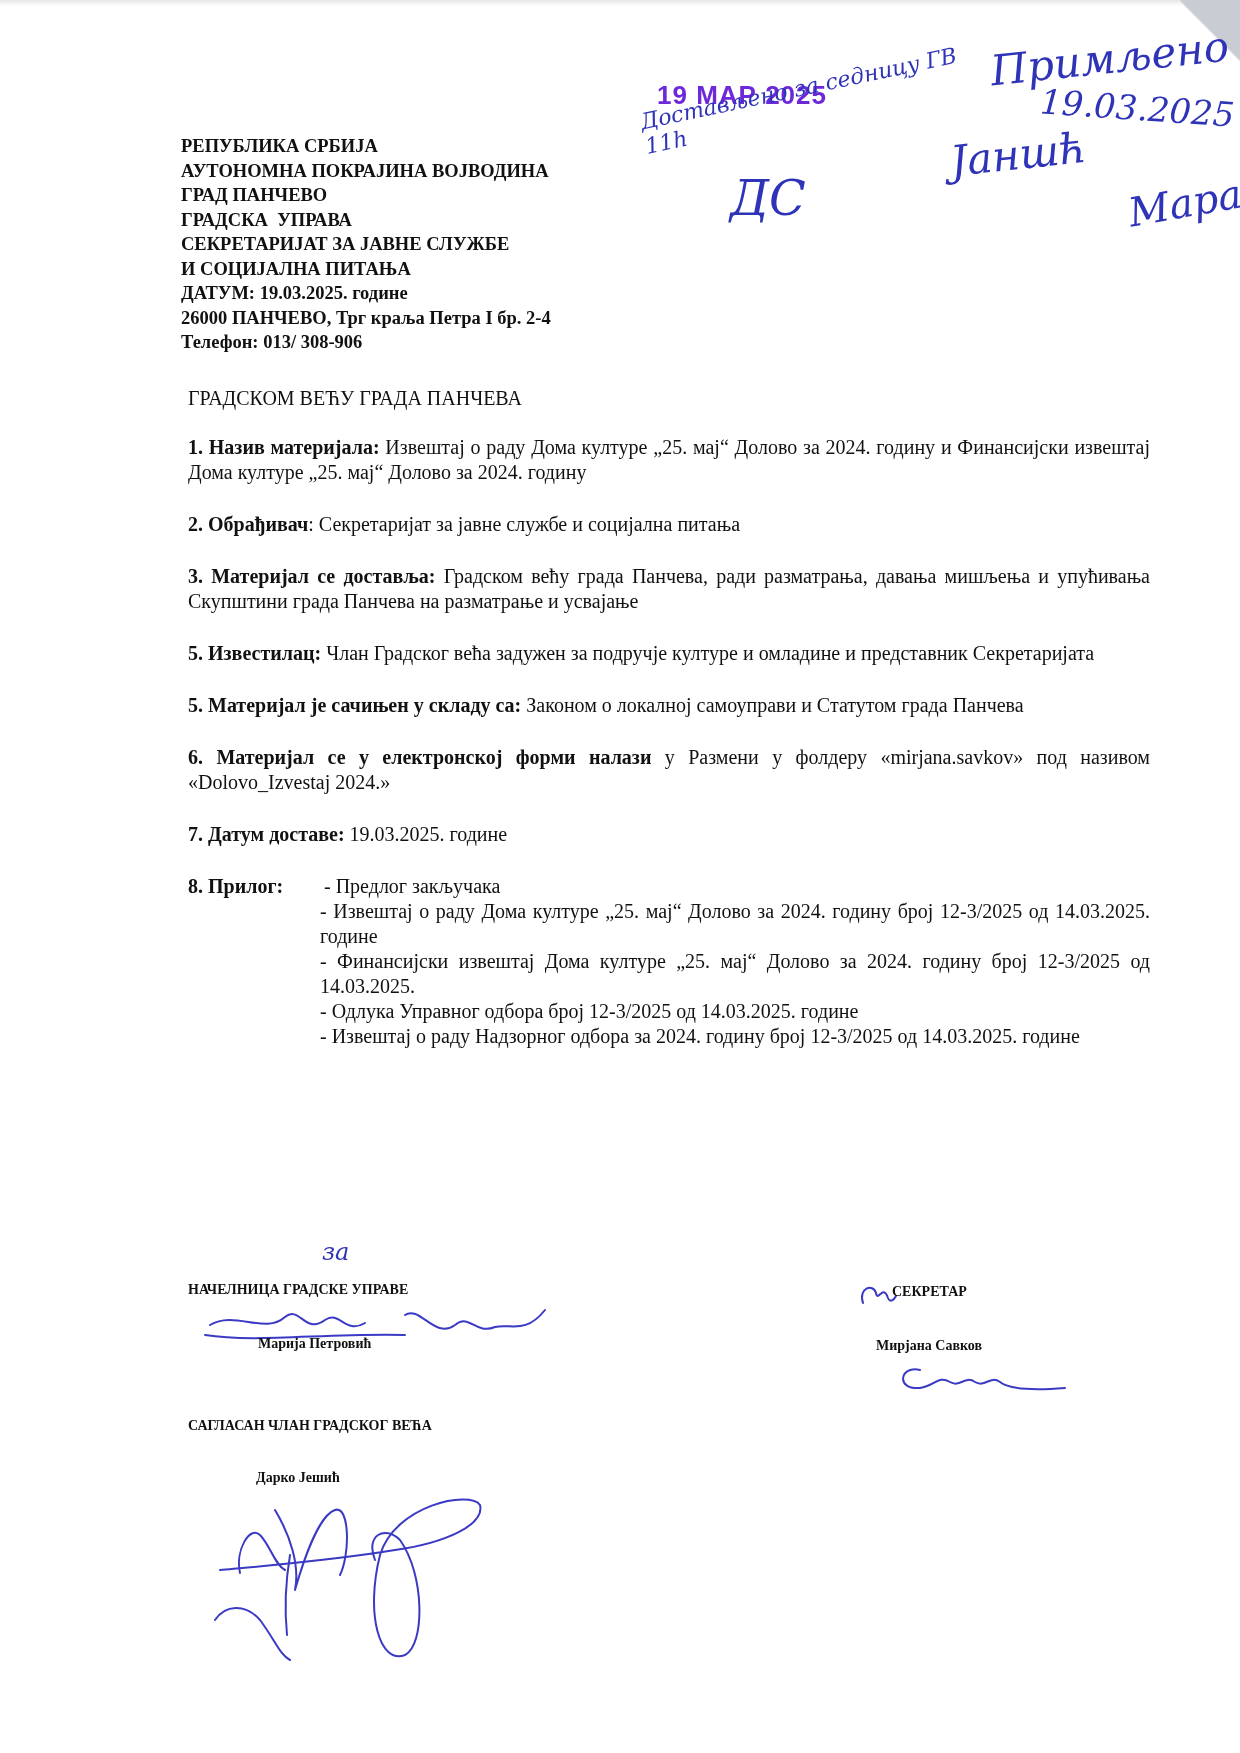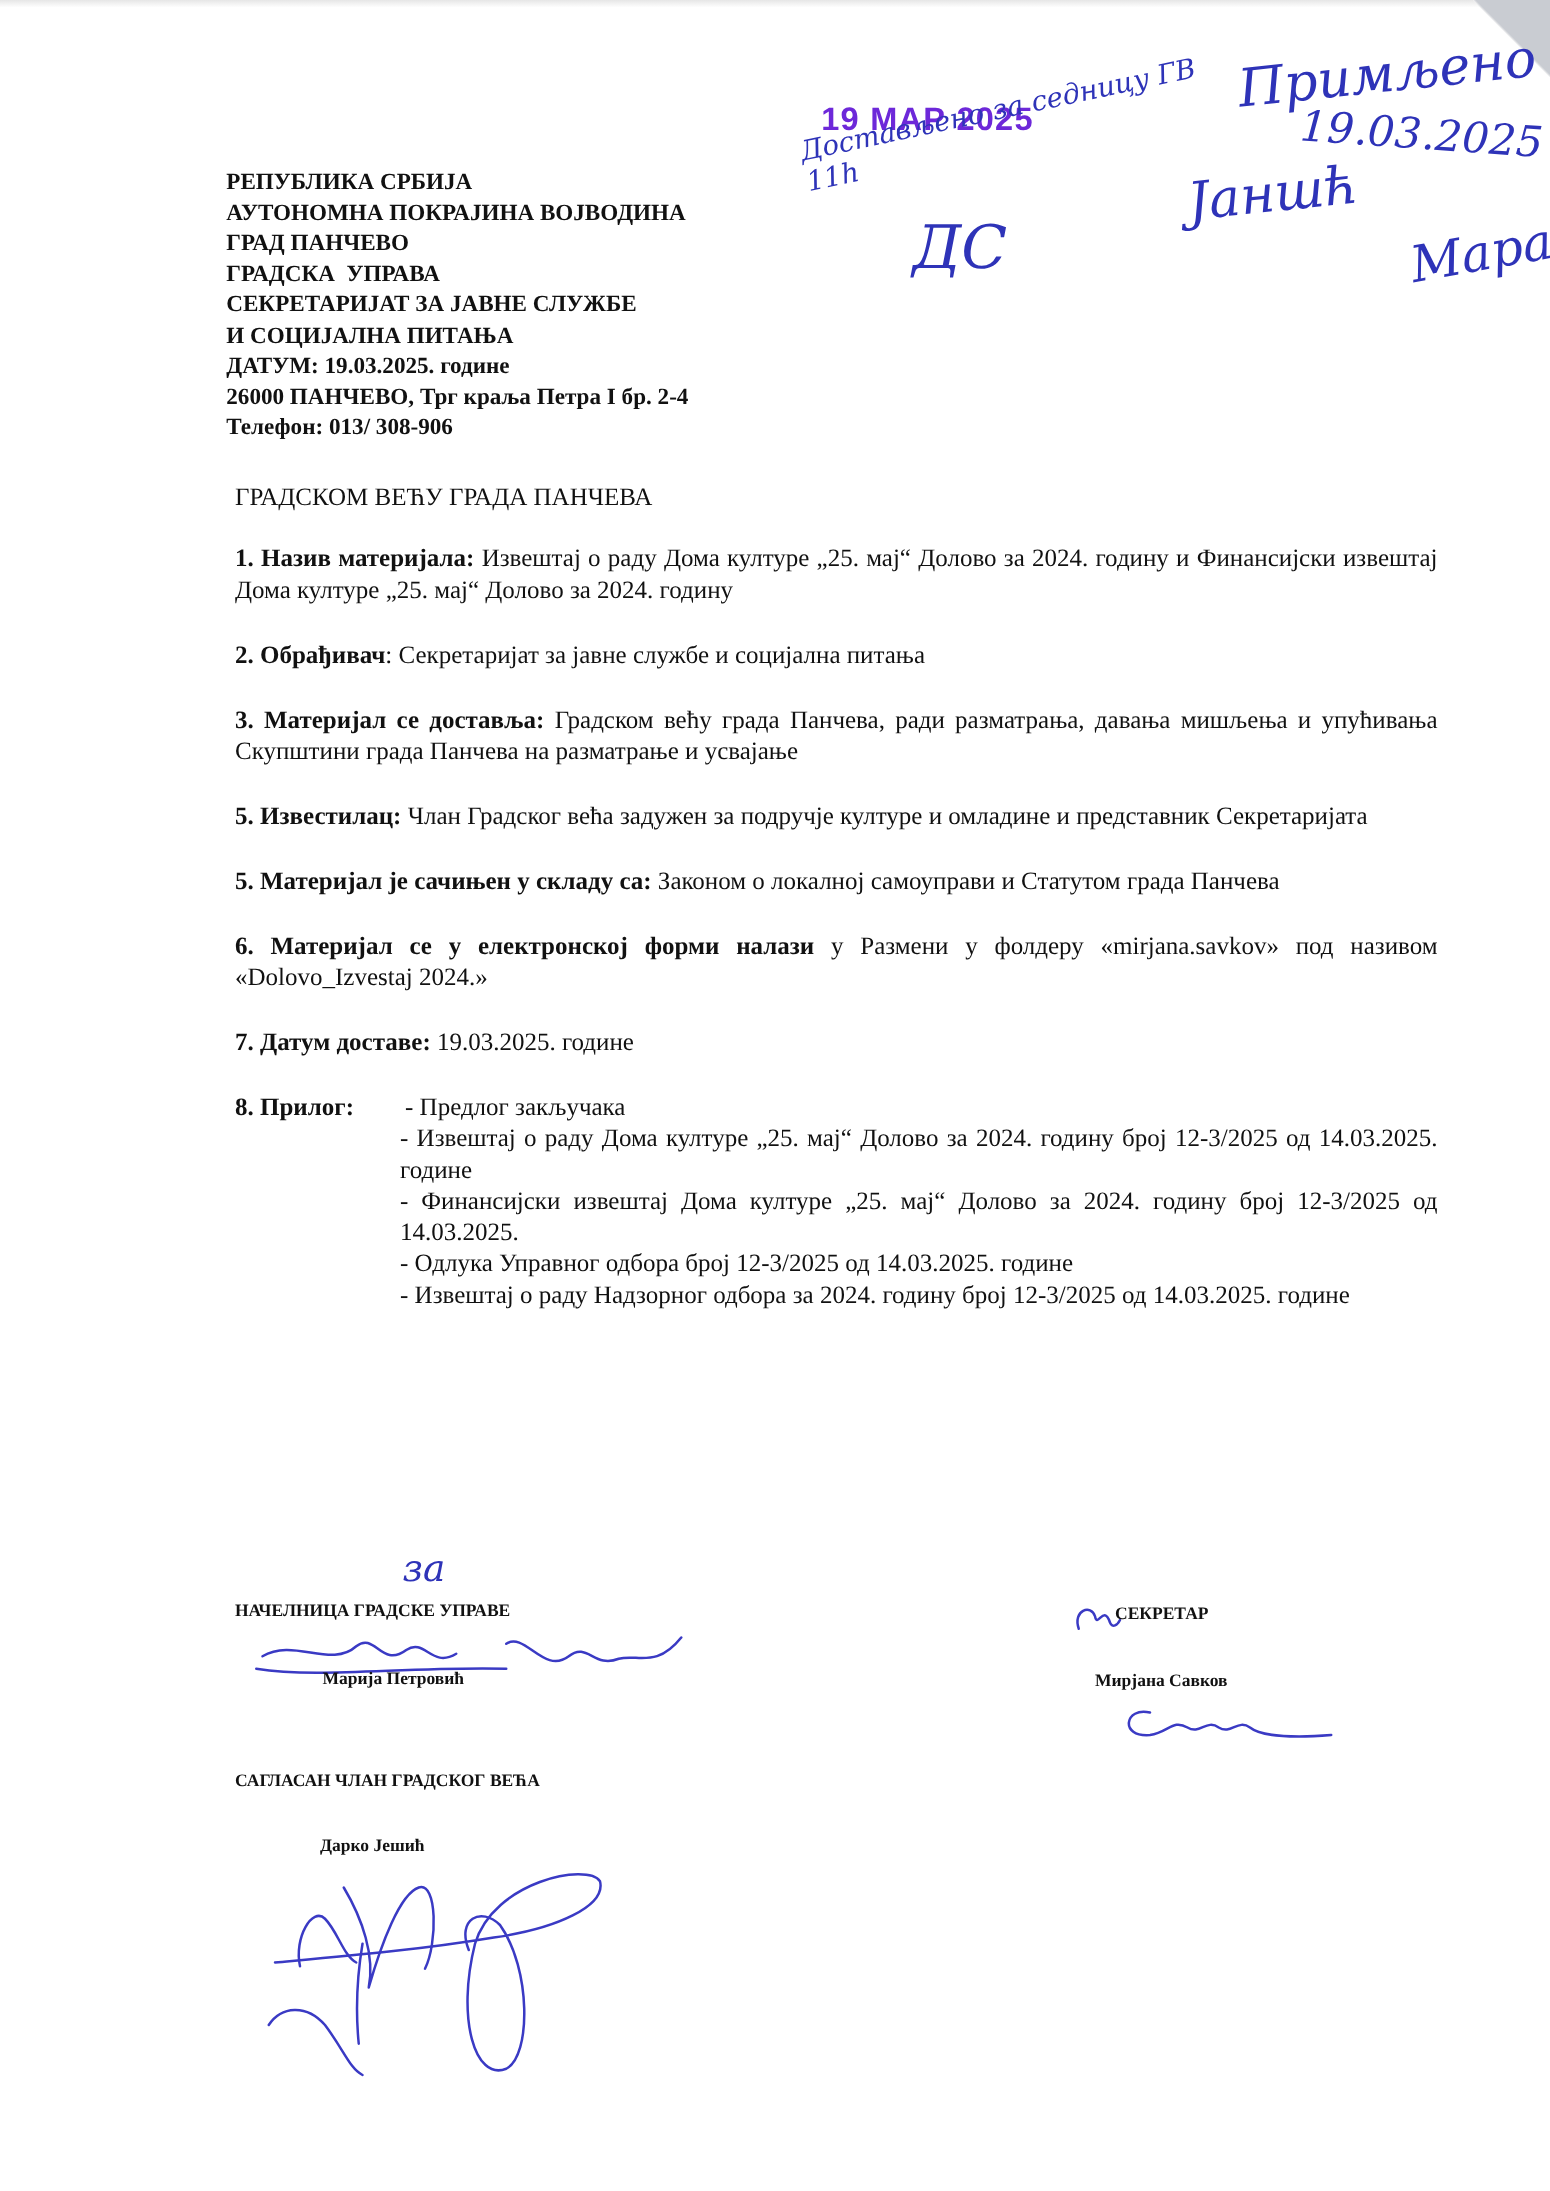--- a/index.html
+++ b/index.html
@@ -92,21 +92,21 @@
     <ul>
       <li class="first">- Предлог закључака</li>
       <li>- Извештај о раду Дома културе „25. мај“ Долово за 2024. годину број 12-3/2025 од 14.03.2025. године</li>
       <li>- Финансијски извештај Дома културе „25. мај“ Долово за 2024. годину број 12-3/2025 од 14.03.2025.</li>
       <li>- Одлука Управног одбора број 12-3/2025 од 14.03.2025. године</li>
       <li>- Извештај о раду Надзорног одбора за 2024. годину број 12-3/2025 од 14.03.2025. године</li>
     </ul>
   </div>
 </div>
 
-<div class="hand" style="left:322px; top:1238px; font-size:30px;">за</div>
+<div class="hand" style="left:322px; top:1238px; font-size:24px;">за</div>
 <div class="sig" style="left:188px; top:1282px;">НАЧЕЛНИЦА ГРАДСКЕ УПРАВЕ</div>
 <svg class="scribble" style="left:205px; top:1305px;" width="360" height="50">
   <path d="M5,20 C30,5 60,30 80,12 C95,0 100,30 120,15 C135,5 140,30 160,18"></path>
   <path d="M200,10 C215,0 230,35 250,20 C265,8 270,30 290,22 C305,18 320,30 340,5"></path>
   <path d="M0,30 C50,38 120,28 200,30"></path>
 </svg>
 <div class="sig" style="left:258px; top:1336px;">Марија Петровић</div>
 
 <svg class="scribble" style="left:858px; top:1278px;" width="40" height="30">
   <path d="M5,25 C0,10 15,5 18,15 C20,25 25,5 30,20 C32,25 36,22 38,18"></path>

